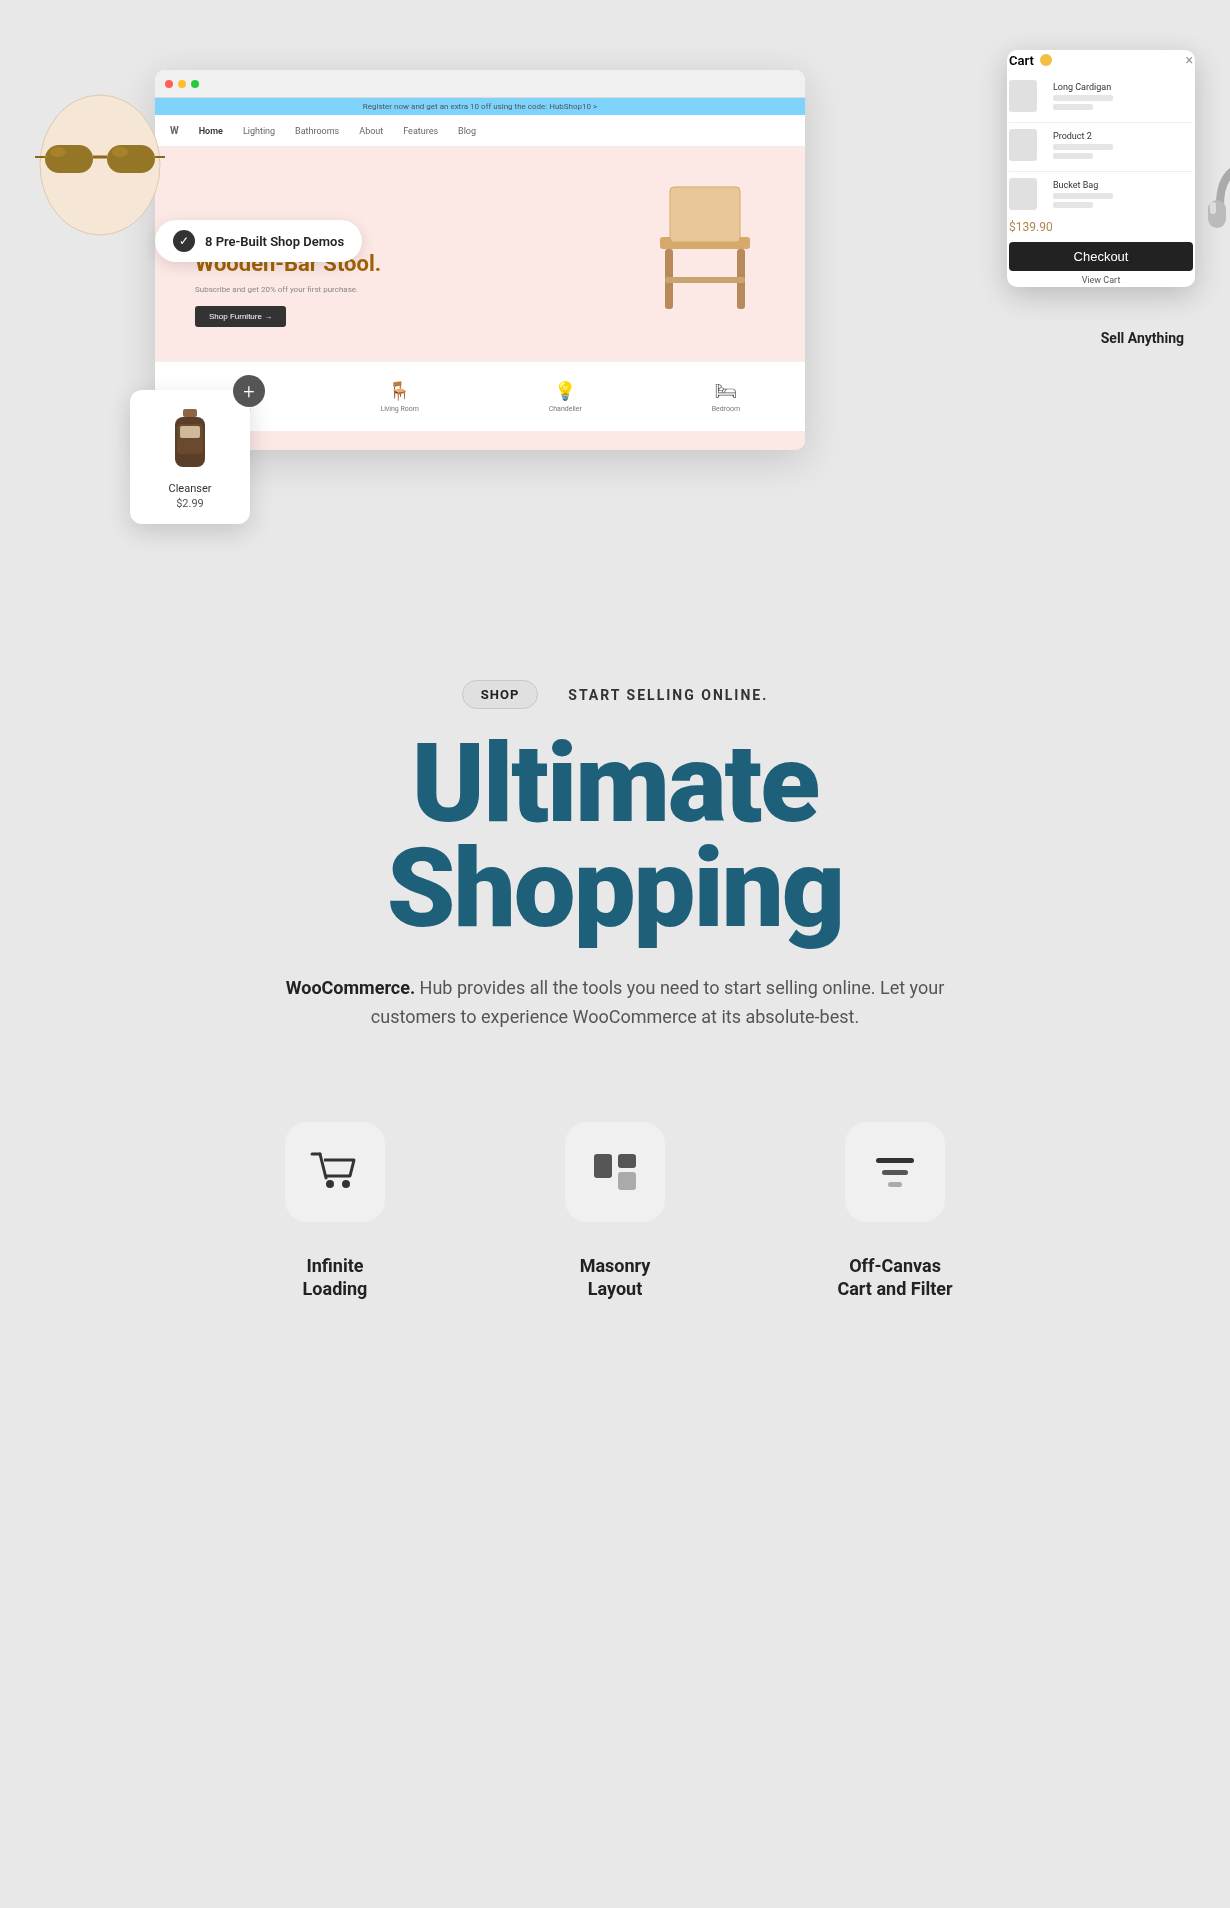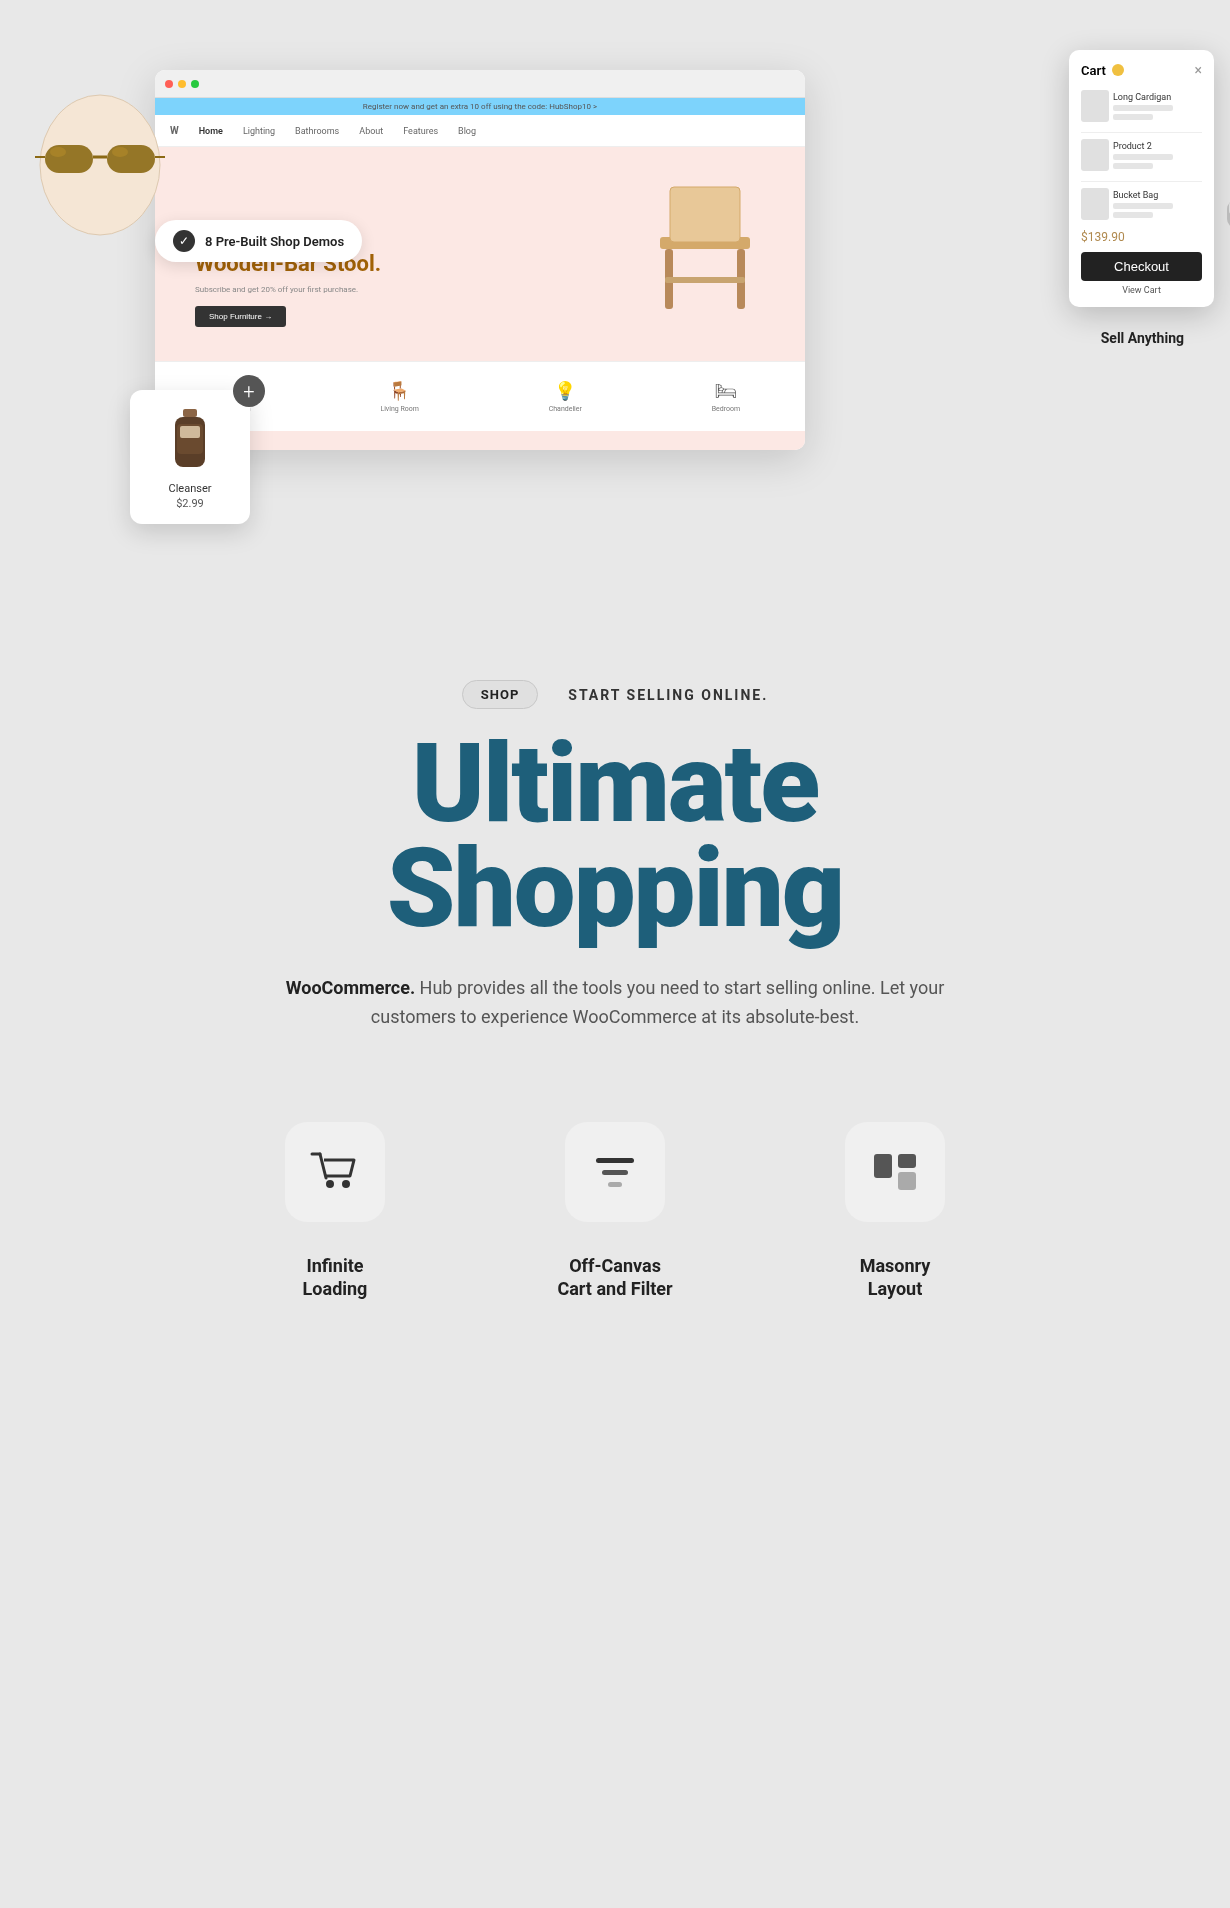--- a/index.html
+++ b/index.html
@@ -148,27 +148,27 @@
       color: #555;
     }
     .cat-label {
       font-size: 7px;
       color: #777;
     }
 
     
     .cart-panel {
       position: absolute;
-      right: 16px;
+      right: 35px;
       top: 50px;
-      width: 145px;
+      width: 188px;
       background: #fff;
       border-radius: 10px;
       box-shadow: 0 8px 30px rgba(0,0,0,0.2);
-      padding: 12px;
+      padding: 2px;
       z-index: 10;
     }
     .cart-header {
       display: flex;
       align-items: center;
       justify-content: space-between;
       margin-bottom: 12px;
     }
     .cart-title {
       font-size: 13px;
@@ -181,21 +181,21 @@
       margin-left: 6px;
     }
     .cart-close {
       font-size: 14px;
       color: #999;
       cursor: pointer;
     }
     .cart-item-row {
       display: flex;
       align-items: center;
-      gap: 4px;
+      gap: 16px;
       margin-bottom: 10px;
     }
     .cart-item-thumb {
       width: 28px; height: 32px;
       background: #e0e0e0;
       border-radius: 3px;
       flex-shrink: 0;
     }
     .cart-item-name {
       font-size: 9px;
@@ -602,33 +602,33 @@
         <circle cx="38" cy="36" r="4" fill="#333"></circle>
       </svg>
     </div>
     <span class="feature-label">Infinite<br>Loading</span>
   </div>
 
   <div class="feature-item">
     <div class="feature-icon-box">
 
       <svg width="54" height="48" viewBox="0 0 54 48">
+        <rect x="6" y="6" width="18" height="24" rx="3" fill="#555"></rect>
+        <rect x="30" y="6" width="18" height="14" rx="3" fill="#555"></rect>
+        <rect x="30" y="24" width="18" height="18" rx="3" fill="#aaa"></rect>
+      </svg>
+    </div>
+    <span class="feature-label">Masonry<br>Layout</span>
+  </div>
+
+  <div class="feature-item">
+    <div class="feature-icon-box">
+
+      <svg width="54" height="48" viewBox="0 0 54 48">
         <rect x="8" y="10" width="38" height="5" rx="2.5" fill="#333"></rect>
         <rect x="14" y="22" width="26" height="5" rx="2.5" fill="#555"></rect>
         <rect x="20" y="34" width="14" height="5" rx="2.5" fill="#aaa"></rect>
       </svg>
     </div>
     <span class="feature-label">Off-Canvas<br>Cart and Filter</span>
   </div>
 
-  <div class="feature-item">
-    <div class="feature-icon-box">
-
-      <svg width="54" height="48" viewBox="0 0 54 48">
-        <rect x="6" y="6" width="18" height="24" rx="3" fill="#555"></rect>
-        <rect x="30" y="6" width="18" height="14" rx="3" fill="#555"></rect>
-        <rect x="30" y="24" width="18" height="18" rx="3" fill="#aaa"></rect>
-      </svg>
-    </div>
-    <span class="feature-label">Masonry<br>Layout</span>
-  </div>
-
 </div>
 
 </body></html>

